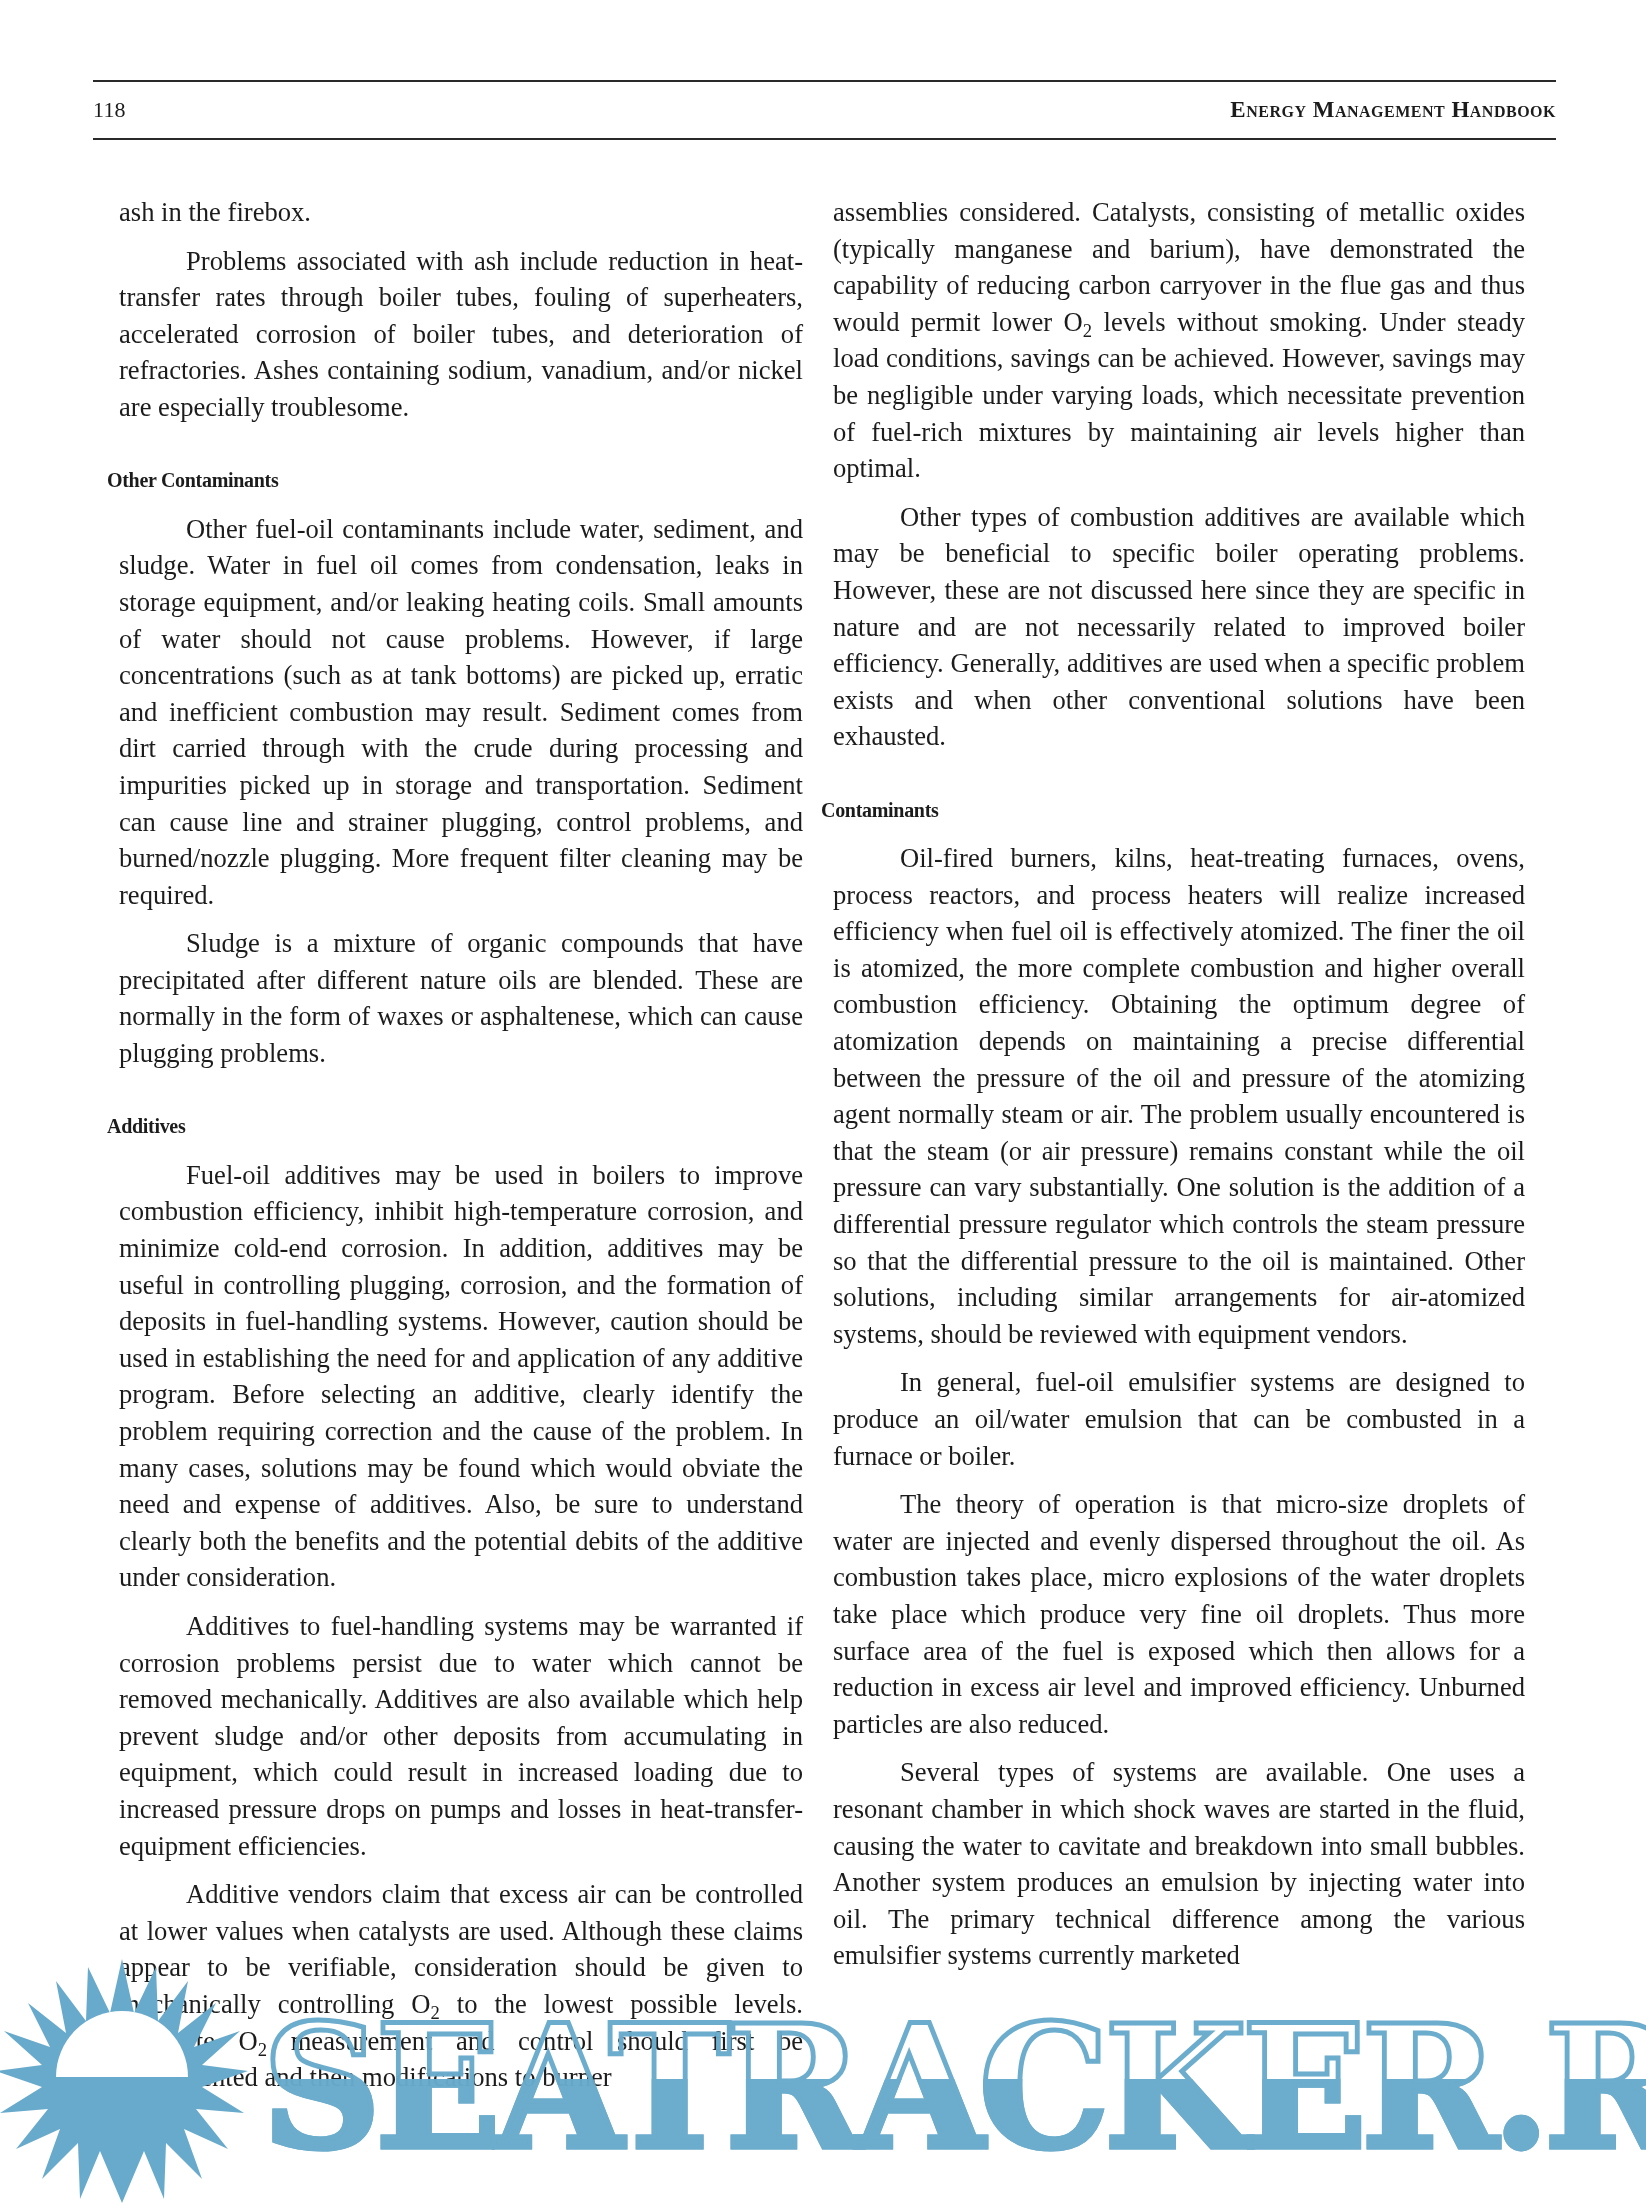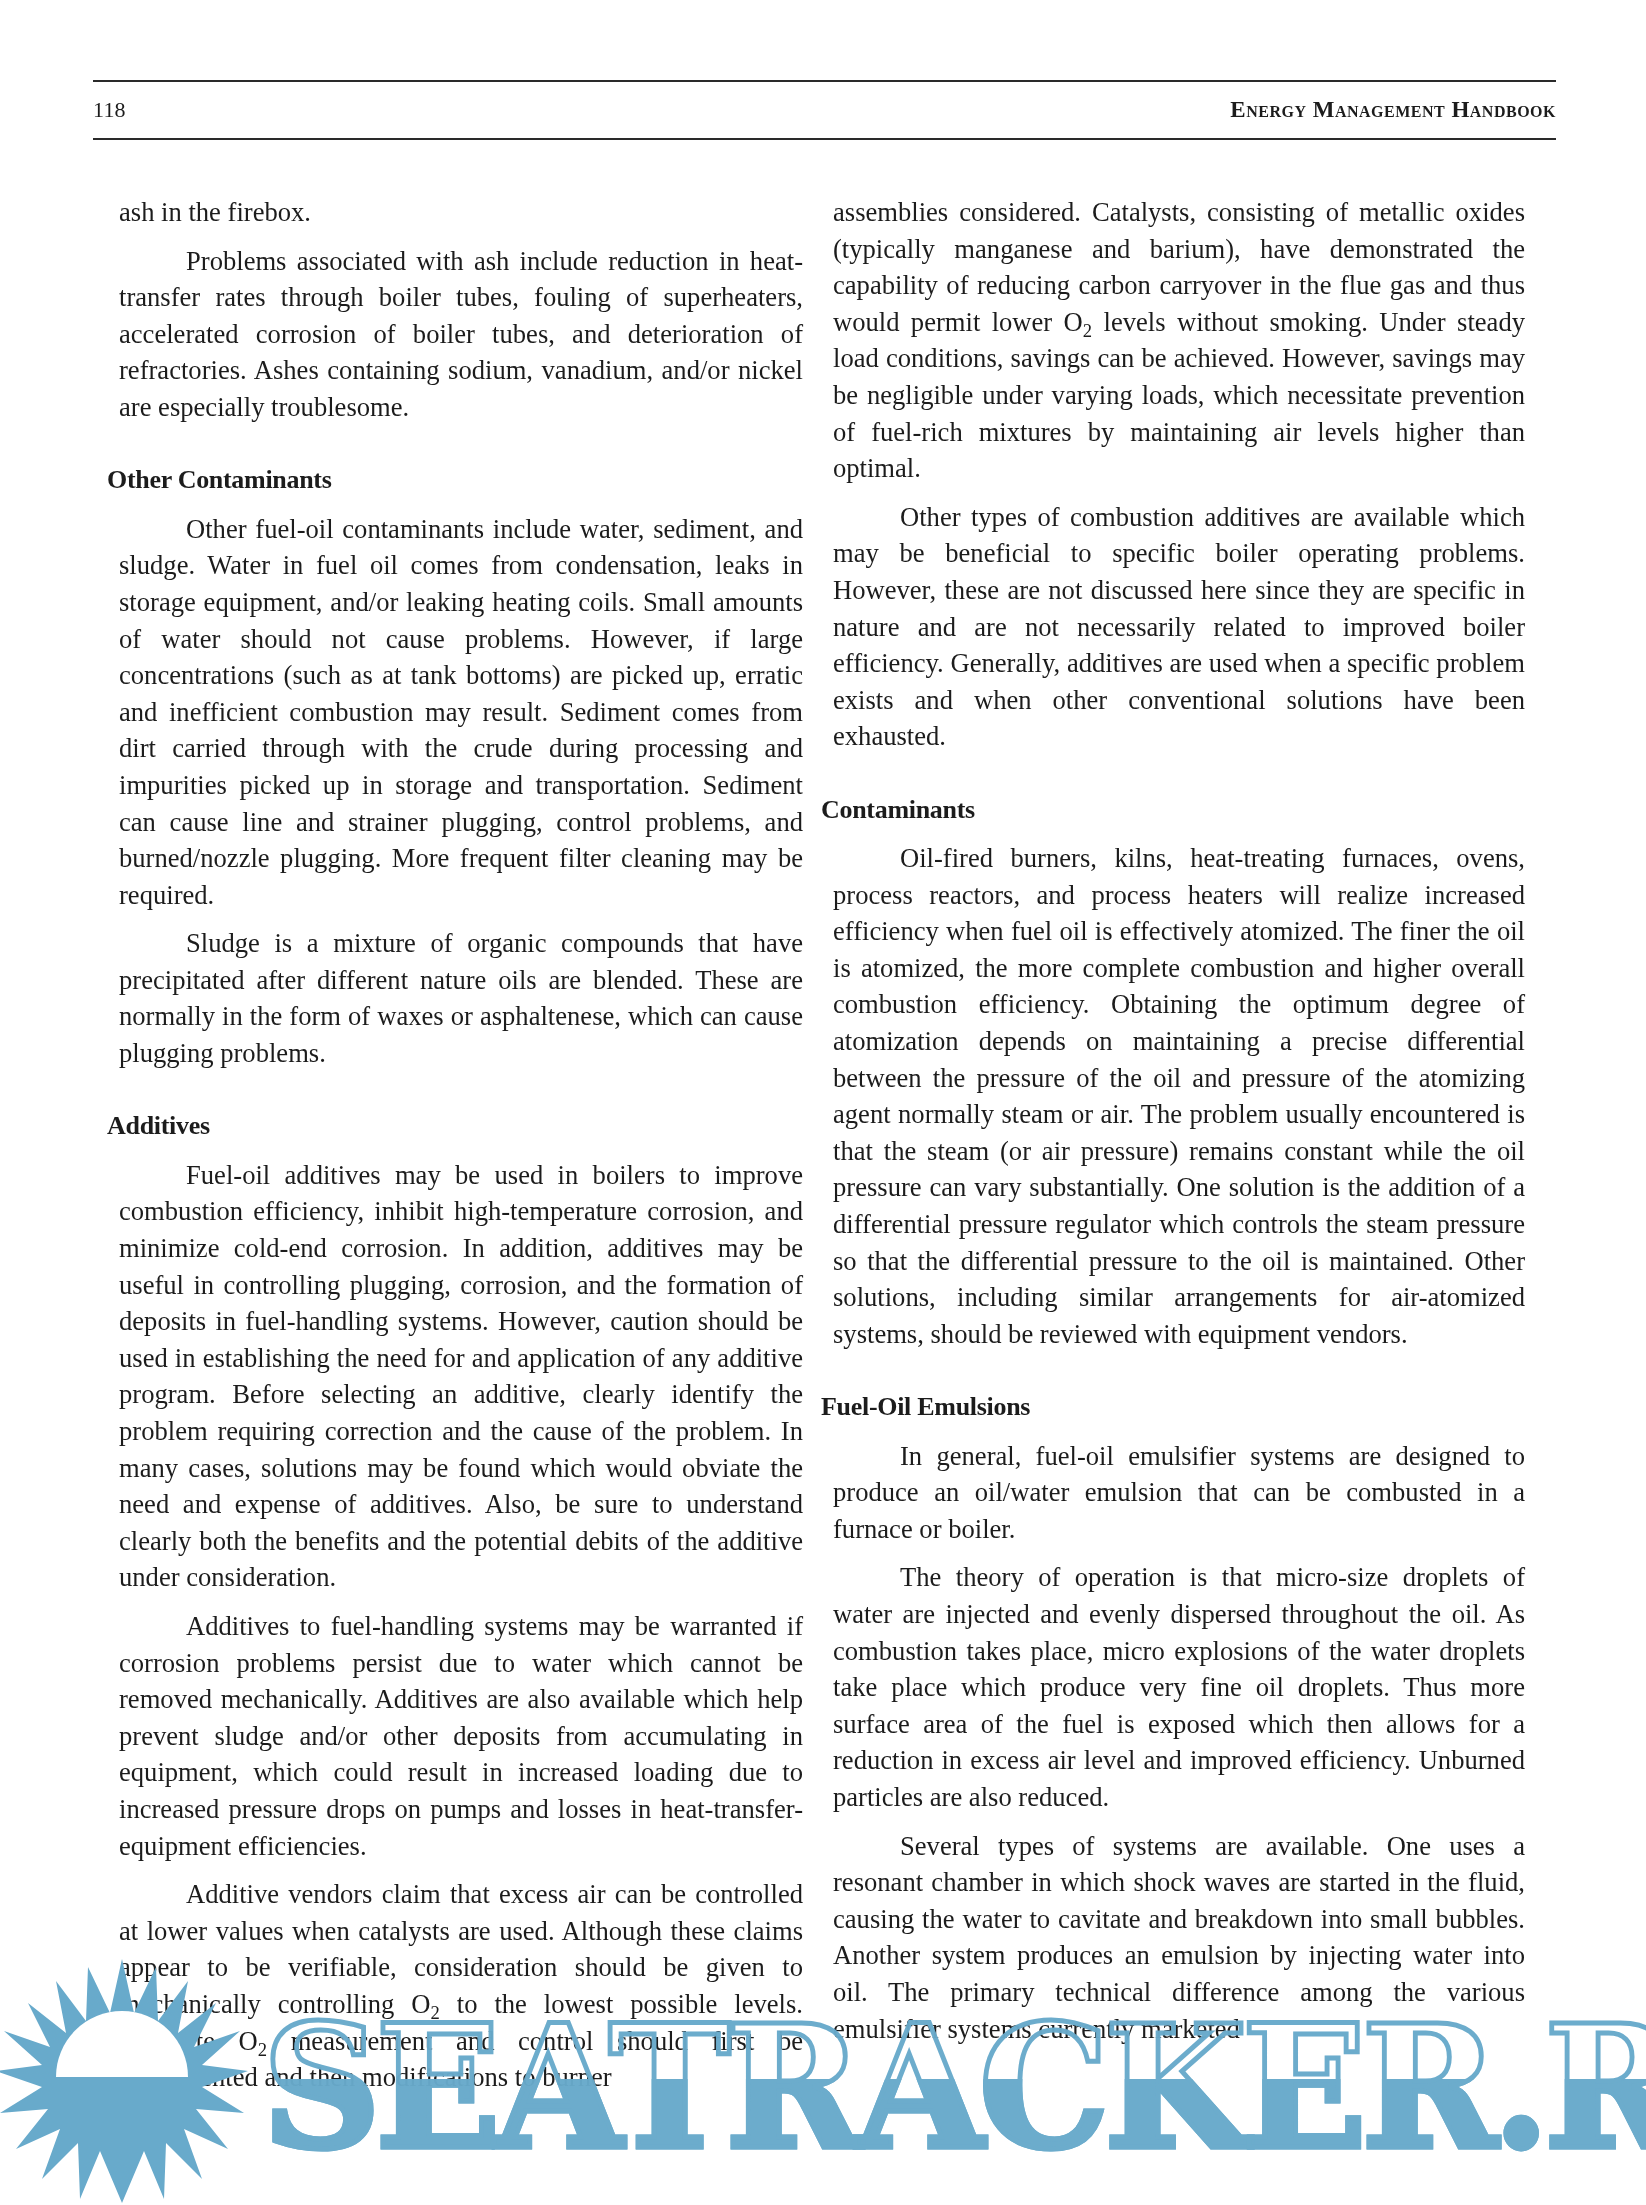--- a/index.html
+++ b/index.html
@@ -21,21 +21,21 @@
   .column {
     position: absolute; top: 182px; width: 708px;
     font-size: 26.6px; line-height: 36.6px; text-align: justify;
     hyphens: manual;
   }
   .column.left { left: 107px; }
   .column.right { left: 821px; width: 716px; }
   .column p { margin: 12px; text-indent: 67px; }
   .column p.noindent { text-indent: 0; }
   .column h3 {
-    margin: 36.6px 0 0 0; font-size: 26px; line-height: 36.6px;
+    margin: 36.6px 0 0 0; font-size: 20px; line-height: 36.6px;
     font-weight: bold; letter-spacing: -0.3px;
   }
   sub { font-size: 0.7em; line-height: 0; vertical-align: -0.3em; }
 
   
   .watermark { position: absolute; left: 0; top: 1955px; width: 1646px; height: 250px; pointer-events: none; }
   .wm-text {
     position: absolute; left: 262px; top: 2012px;
     font-family: "DejaVu Serif", "Liberation Serif", serif;
     font-weight: bold; font-size: 170px; line-height: 150px;
@@ -69,21 +69,20 @@
   <p>Fuel-oil additives may be used in boilers to improve combustion efficiency, inhibit high-temperature corro­sion, and minimize cold-end corrosion. In addition, ad­ditives may be useful in controlling plugging, corrosion, and the formation of deposits in fuel-handling systems. However, caution should be used in establishing the need for and application of any additive program. Before se­lecting an additive, clearly identify the problem requiring correction and the cause of the problem. In many cases, solutions may be found which would obviate the need and expense of additives. Also, be sure to understand clearly both the benefits and the potential debits of the additive under consideration.</p>
   <p>Additives to fuel-handling systems may be war­ranted if corrosion problems persist due to water which cannot be removed mechanically. Additives are also available which help prevent sludge and/or other depos­its from accumulating in equipment, which could result in increased loading due to increased pressure drops on pumps and losses in heat-transfer-equipment efficien­cies.</p>
   <p><span>Additive vendors claim that excess air can be con­trolled at lower values when catalysts are used. Although these claims appear to be verifiable, consideration should be given to mechanically controlling O</span><sub>2</sub><span> to the lowest pos­sible levels. Accurate O</span><sub>2</sub><span> measurement and control should first be implemented and then modifications to burner</span></p>
 </div>
 
 <div class="column right">
   <p class="noindent"><span>assemblies considered. Catalysts, consisting of metallic oxides (typically manganese and barium), have demon­strated the capability of reducing carbon carryover in the flue gas and thus would permit lower O</span><sub>2</sub><span> levels without smoking. Under steady load conditions, savings can be achieved. However, savings may be negligible under varying loads, which necessitate prevention of fuel-rich mixtures by maintaining air levels higher than optimal.</span></p>
   <p>Other types of combustion additives are available which may be beneficial to specific boiler operating prob­lems. However, these are not discussed here since they are specific in nature and are not necessarily related to improved boiler efficiency. Generally, additives are used when a specific problem exists and when other conven­tional solutions have been exhausted.</p>
   <h3>Contaminants</h3>
   <p>Oil-fired burners, kilns, heat-treating furnaces, ov­ens, process reactors, and process heaters will realize in­creased efficiency when fuel oil is effectively atomized. The finer the oil is atomized, the more complete combus­tion and higher overall combustion efficiency. Obtaining the optimum degree of atomization depends on main­taining a precise differential between the pressure of the oil and pressure of the atomizing agent normally steam or air. The problem usually encountered is that the steam (or air pressure) remains constant while the oil pressure can vary substantially. One solution is the addition of a differential pressure regulator which controls the steam pressure so that the differential pressure to the oil is main­tained. Other solutions, including similar arrangements for air-atomized systems, should be reviewed with equip­ment vendors.</p>
-  <h3>Fuel-Oil Emulsions</h3>
   <p>In general, fuel-oil emulsifier systems are designed to produce an oil/water emulsion that can be combusted in a furnace or boiler.</p>
   <p>The theory of operation is that micro-size droplets of water are injected and evenly dispersed throughout the oil. As combustion takes place, micro explosions of the water droplets take place which produce very fine oil droplets. Thus more surface area of the fuel is exposed which then allows for a reduction in excess air level and improved efficiency. Unburned particles are also re­duced.</p>
   <p>Several types of systems are available. One uses a resonant chamber in which shock waves are started in the fluid, causing the water to cavitate and breakdown into small bubbles. Another system produces an emulsion by injecting water into oil. The primary technical difference among the various emulsifier systems currently marketed</p>
 </div>
 
 <svg class="watermark" viewBox="0 0 1646 250" width="1646" height="250" style="left:0; top:1955px;">
   <defs>
     <clipPath id="halfTop">
         <rect x="0" y="0" width="400" height="122"></rect>
       </clipPath>

